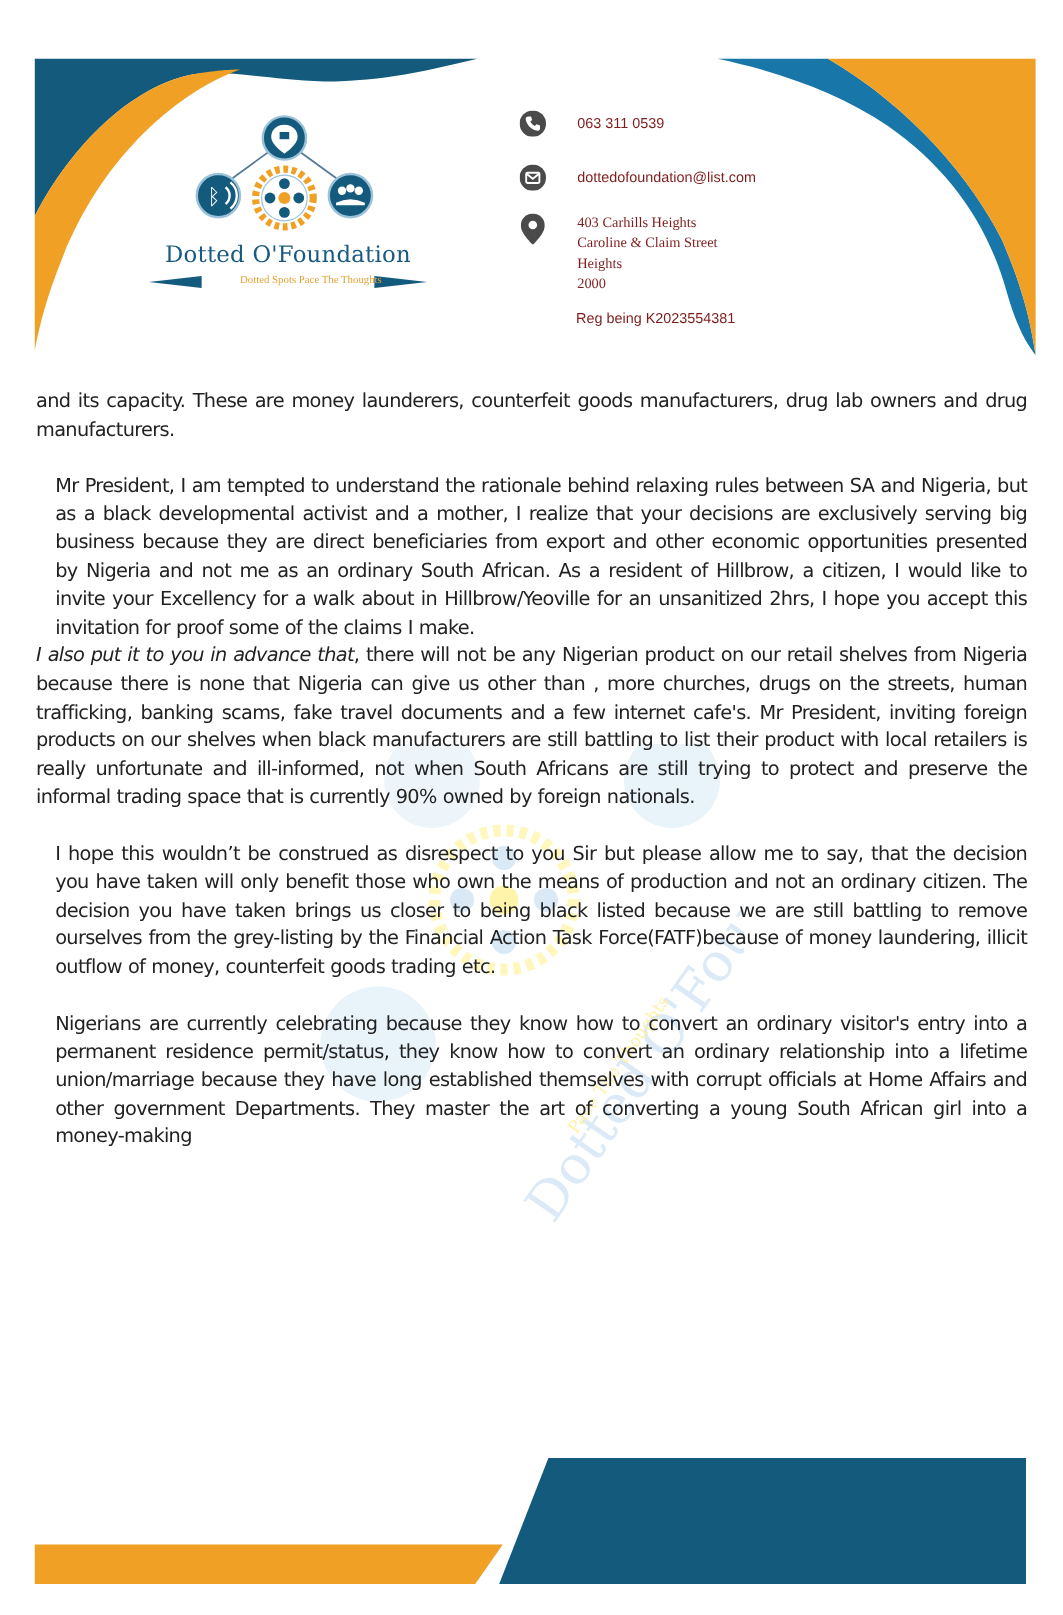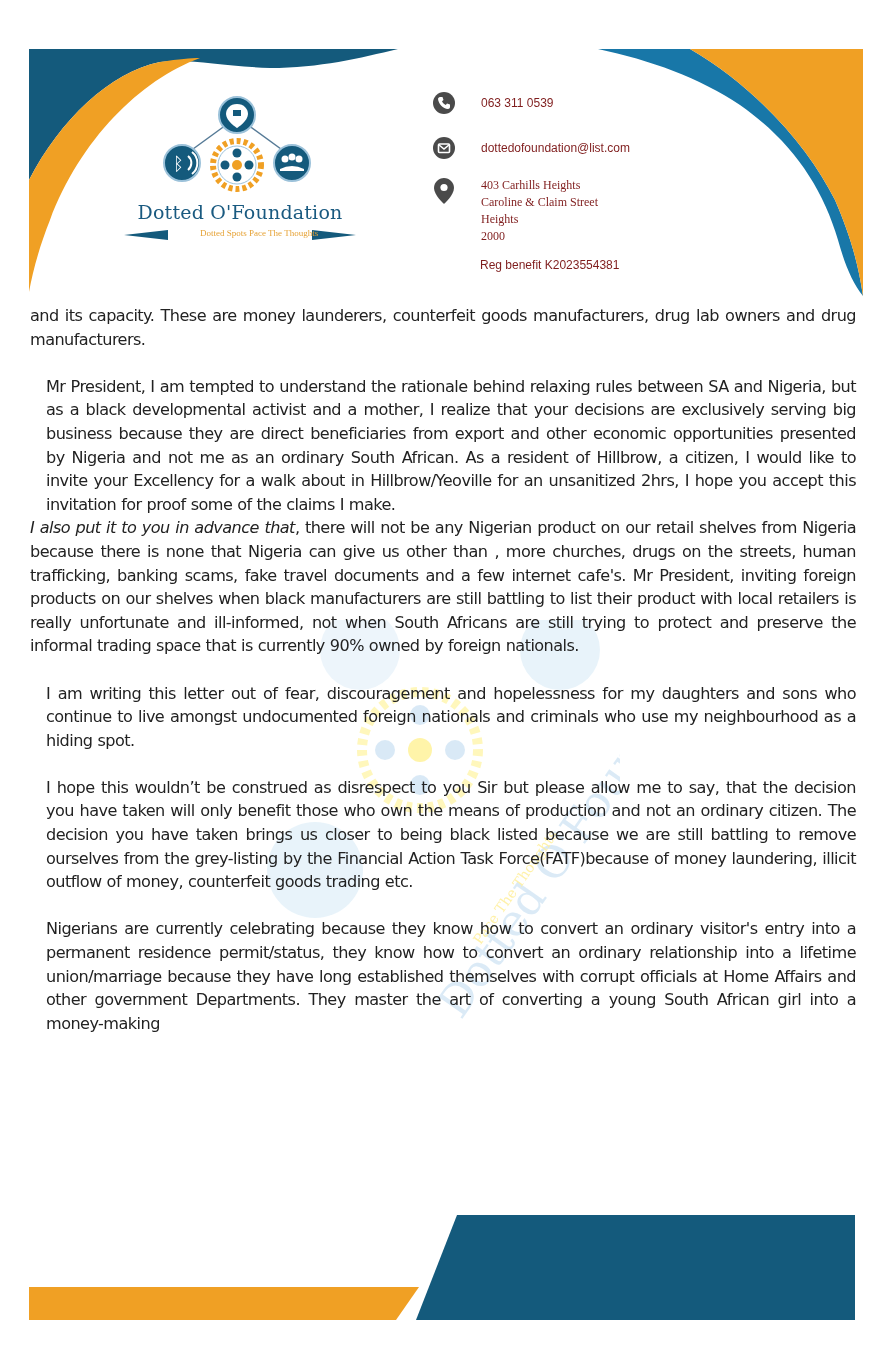--- a/index.html
+++ b/index.html
@@ -131,23 +131,22 @@
   <svg class="contact-icon" style="left:434px; top:178px; width:20px; height:26px;" viewBox="0 0 20 26">
     <path d="M10,0 C4.5,0 0,4.5 0,10 C0,17 10,26 10,26 C10,26 20,17 20,10 C20,4.5 15.5,0 10,0 Z" fill="#4a4a4a"></path>
     <circle cx="10" cy="9.5" r="3.6" fill="#ffffff"></circle>
   </svg>
   <div class="contact-text" style="left:481px; top:177px;font-family:Liberation Serif, serif;">
     <div>403 Carhills Heights</div>
     <div>Caroline &amp; Claim Street</div>
     <div>Heights</div>
     <div>2000</div>
   </div>
-  <div class="contact-text" style="left:480px; top:257px;">Reg benefit K2023554381</div>
+  <div class="contact-text" style="left:480px; top:257px;">Reg being K2023554381</div>
 </div>
 
-<div class="body-text" style="top:304px;">
+<div class="body-text" style="top:322px;">
   <p>and its capacity. These are money launderers, counterfeit goods manufacturers, drug lab owners and drug manufacturers.</p>
   <p class="gap">Mr President, I am tempted to understand the rationale behind relaxing rules between SA and Nigeria, but as a black developmental activist and a mother, I realize that your decisions are exclusively serving big business because they are direct beneficiaries from export and other economic opportunities presented by Nigeria and not me as an ordinary South African. As a resident of Hillbrow, a citizen, I would like to invite your Excellency for a walk about in Hillbrow/Yeoville for an unsanitized 2hrs, I hope you accept this invitation for proof some of the claims I make.</p>
   <p><span class="lead-bold">I also put it to you in advance that</span><span>, there will not be any Nigerian product on our retail shelves from Nigeria because there is none that Nigeria can give us other than , more churches, drugs on the streets, human trafficking, banking scams, fake travel documents and a few internet cafe's. Mr President, inviting foreign products on our shelves when black manufacturers are still battling to list their product with local retailers is really unfortunate and ill-informed, not when South Africans are still trying to protect and preserve the informal trading space that is currently 90% owned by foreign nationals.</span></p>
-  <p class="gap">I am writing this letter out of fear, discouragement and hopelessness for my daughters and sons who continue to live amongst undocumented foreign nationals and criminals who use my neighbourhood as a hiding spot.</p>
   <p class="gap">I hope this wouldn’t be construed as disrespect to you Sir but please allow me to say, that the decision you have taken will only benefit those who own the means of production and not an ordinary citizen. The decision you have taken brings us closer to being black listed because we are still battling to remove ourselves from the grey-listing by the Financial Action Task Force(FATF)because of money laundering, illicit outflow of money, counterfeit goods trading etc.</p>
   <p class="gap" style="text-align-last: justify;">Nigerians are currently celebrating because they know how to convert an ordinary visitor's entry into a permanent residence permit/status, they know how to convert an ordinary relationship into a lifetime union/marriage because they have long established themselves with corrupt officials at Home Affairs and other government Departments. They master the art of converting a young South African girl into a money-making</p>
 </div>
 
 </body></html>

